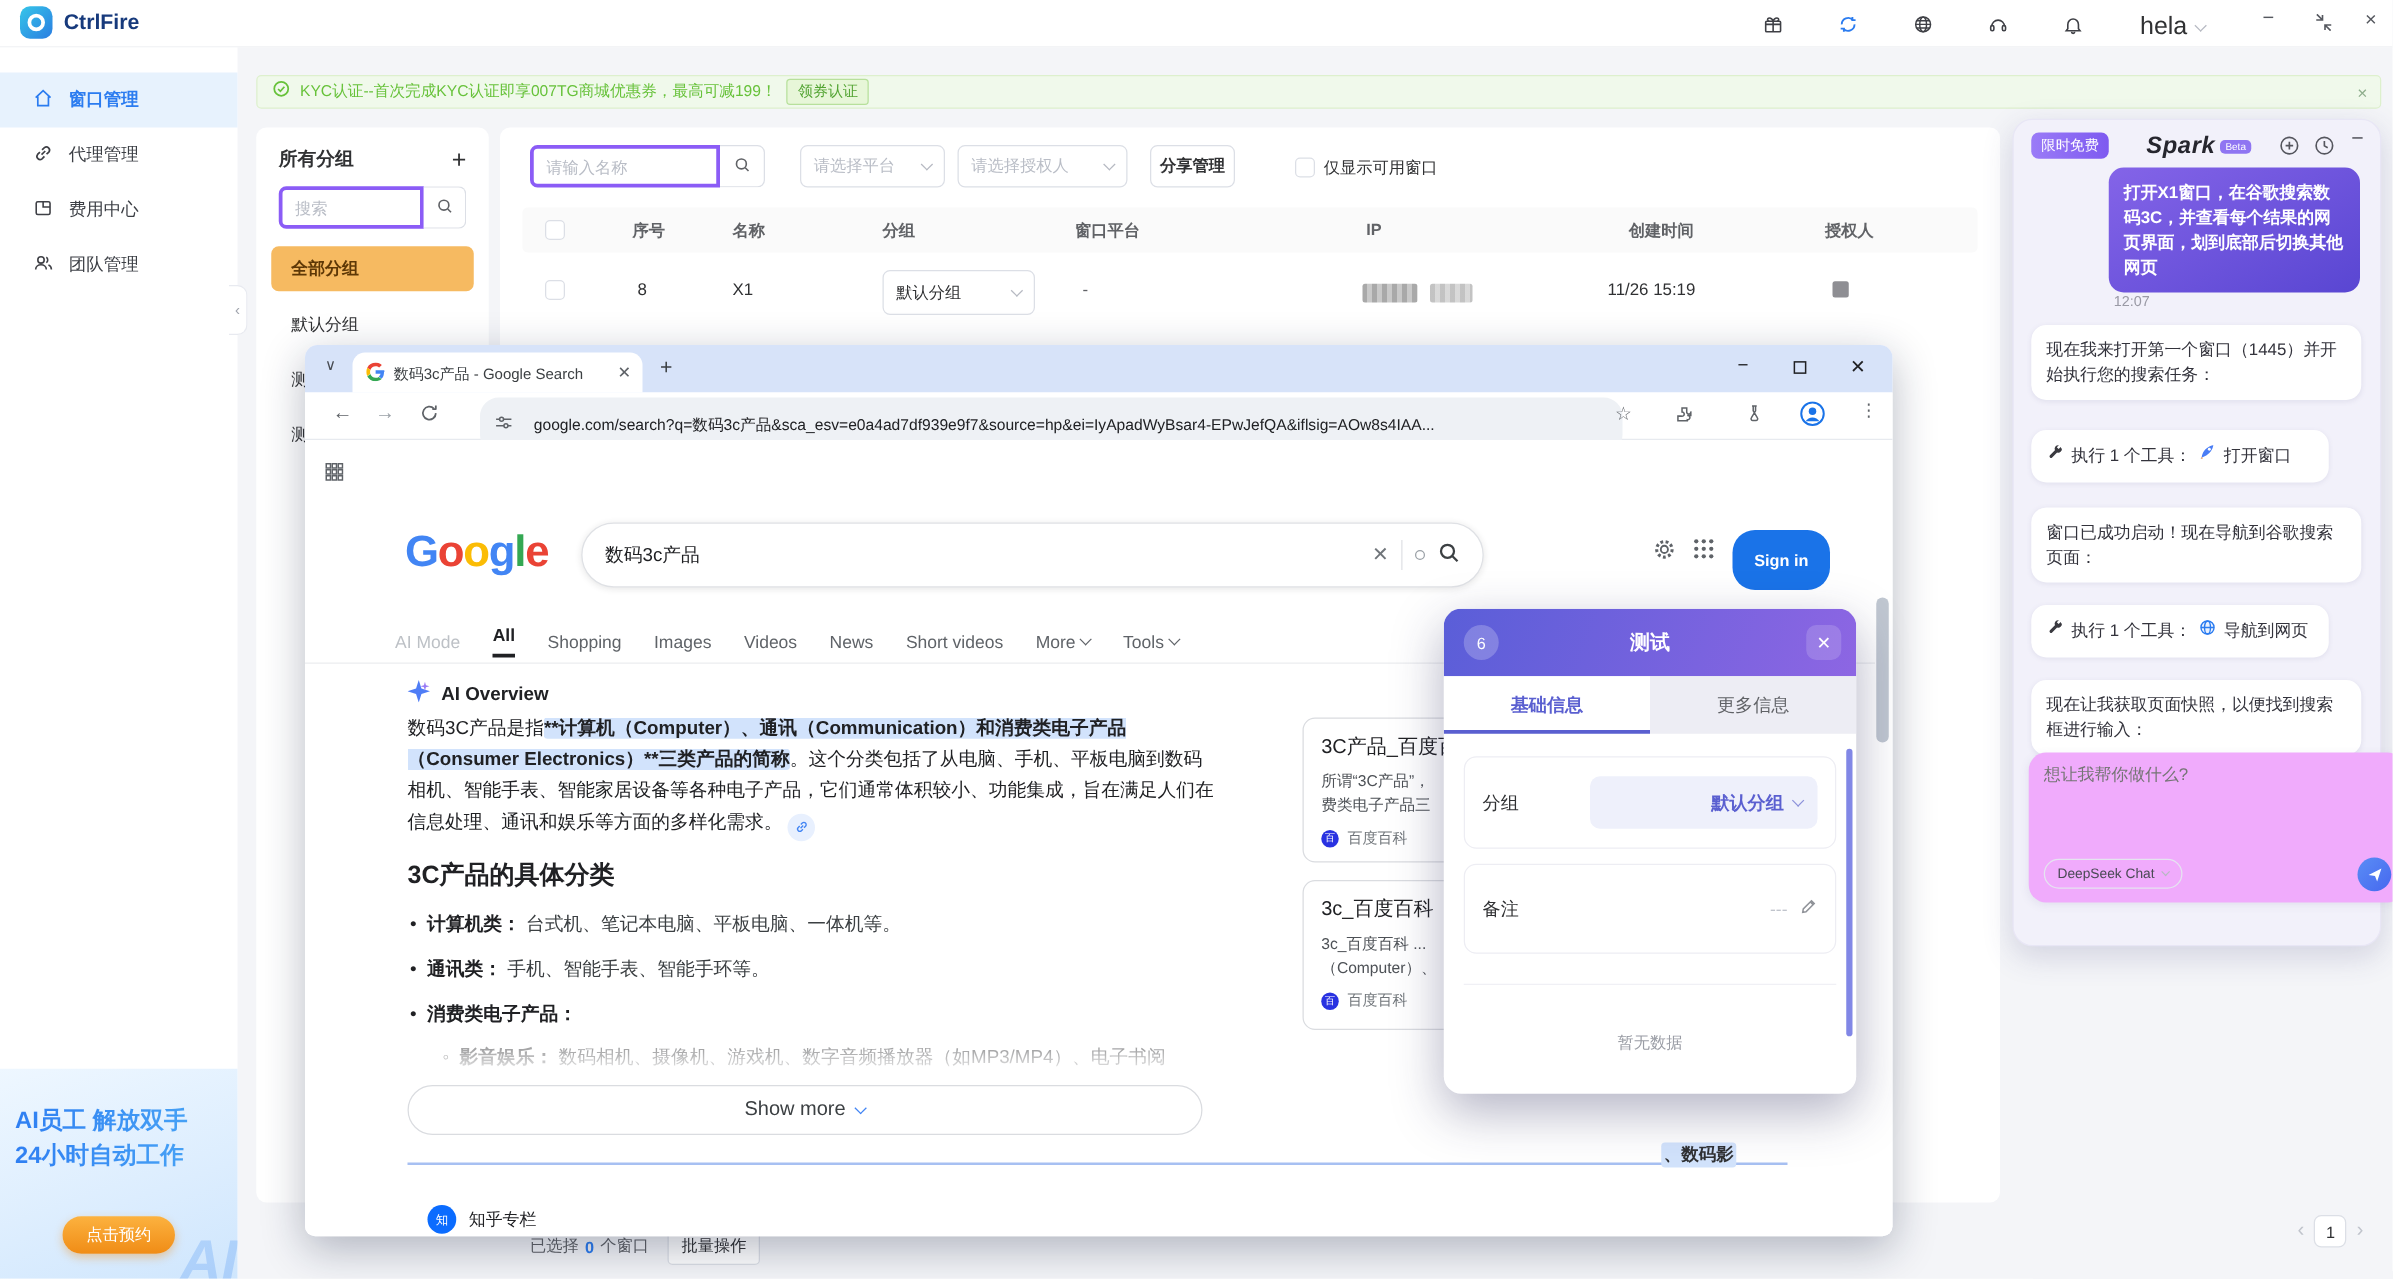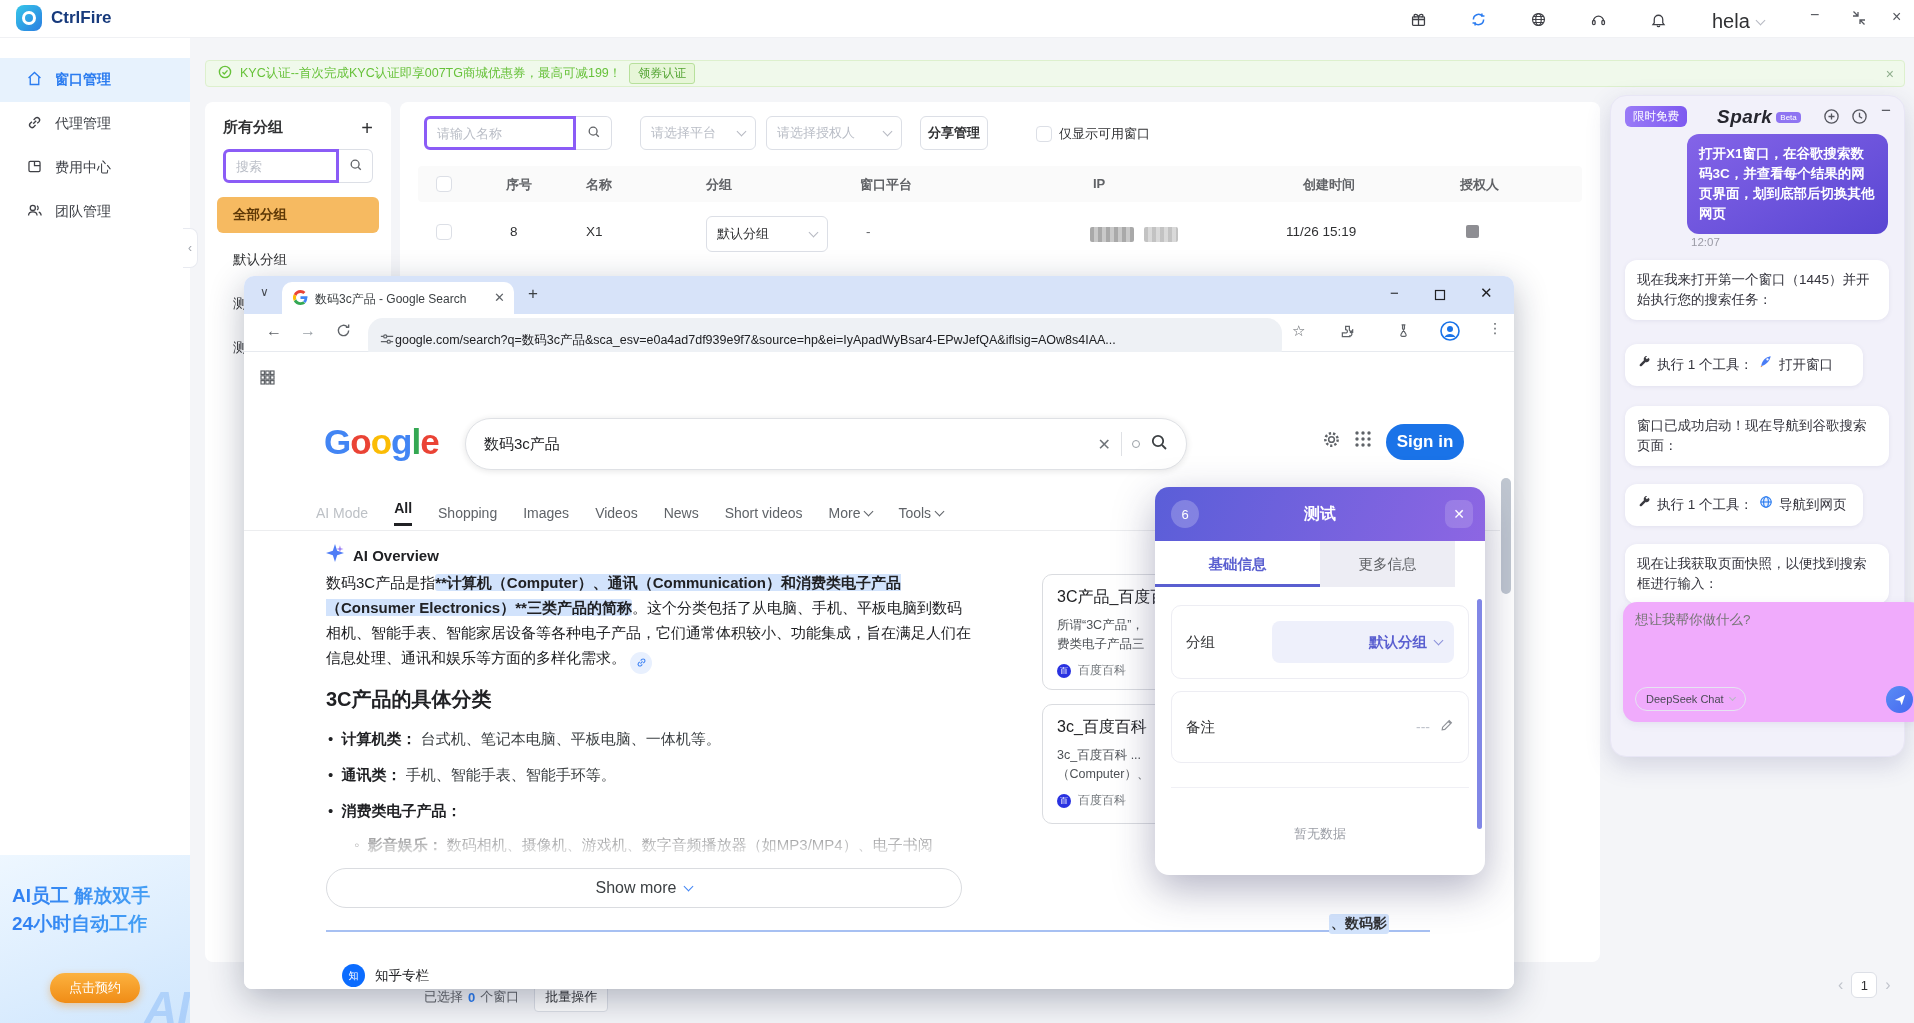--- a/index.html
+++ b/index.html
@@ -250,21 +250,21 @@
         </svg></span>
     <span class="abs" style="left:1236px;top:8px;color:#202124;font-size:15px">✕</span>
   </div>
   <div id="gtoolbar" class="abs">
     <span class="abs" style="left:22px;top:8px;color:#5f6368;font-size:16px">←</span>
     <span class="abs" style="left:56px;top:8px;color:#9aa0a6;font-size:16px">→</span>
     <span class="abs" style="left:92px;top:9px"><svg width="15" height="15" viewBox="0 0 16 16" fill="none" stroke="#5f6368" stroke-width="1.5">
           <path d="M13.5 8a5.5 5.5 0 1 1-1.6-3.9"></path>
           <path d="M13.5 1.5v3h-3" stroke-linejoin="round"></path>
         </svg></span>
-    <div class="abs f" style="left:124px;top:4px;width:914px;height:45px;background:#eef1f5;border-radius:15px;padding:0 12px;gap:1px">
+    <div class="abs f" style="left:140px;top:4px;width:914px;height:45px;background:#eef1f5;border-radius:15px;padding:0 12px;gap:17px">
       <span><svg width="14" height="14" viewBox="0 0 16 16" fill="none" stroke="#5f6368" stroke-width="1.4">
             <path d="M1 5h14M1 11h14"></path>
             <circle cx="6" cy="5" r="1.8" fill="#eef1f5"></circle>
             <circle cx="10" cy="11" r="1.8" fill="#eef1f5"></circle>
           </svg></span>
       <span class="ell" style="font-size:12.5px;color:#202124;width:848px">google.com/search?q=数码3c产品&amp;sca_esv=e0a4ad7df939e9f7&amp;source=hp&amp;ei=IyApadWyBsar4-EPwJefQA&amp;iflsig=AOw8s4IAA...</span>
     </div>
     <span class="abs" style="left:1048px;top:8px;color:#5f6368;font-size:15px">☆</span>
     <span class="abs" style="left:1096px;top:10px"><svg width="15" height="15" viewBox="0 0 16 16" fill="none" stroke="#5f6368" stroke-width="1.3">
           <path d="M6 2.5h4v3a1.8 1.8 0 1 0 3.5 0h.0V9h-3a1.8 1.8 0 1 1 0 3.5V13.5H2.5V9.5h3A1.8 1.8 0 1 0 6 6z"></path>
@@ -316,21 +316,21 @@
           <circle cx="3" cy="3" r="1.7"></circle>
           <circle cx="9" cy="3" r="1.7"></circle>
           <circle cx="15" cy="3" r="1.7"></circle>
           <circle cx="3" cy="9" r="1.7"></circle>
           <circle cx="9" cy="9" r="1.7"></circle>
           <circle cx="15" cy="9" r="1.7"></circle>
           <circle cx="3" cy="15" r="1.7"></circle>
           <circle cx="9" cy="15" r="1.7"></circle>
           <circle cx="15" cy="15" r="1.7"></circle>
         </svg></span>
-    <div class="abs" style="left:1142px;top:72px;width:78px;height:36px;background:#1a73e8;color:#fff;font-size:17px;border-radius:18px;display:flex;align-items:center;justify-content:center;font-weight:bold">Sign in</div>
+    <div class="abs" style="left:1142px;top:72px;width:78px;height:48px;background:#1a73e8;color:#fff;font-size:13px;border-radius:18px;display:flex;align-items:center;justify-content:center;font-weight:bold">Sign in</div>
 
     <div class="abs f" style="left:72px;top:148px;gap:26px">
       <span class="gtab" style="color:#bdc1c6">AI Mode</span>
       <span class="gtab" style="color:#202124;font-weight:bold;border-bottom:3px solid #202124;padding-bottom:7px">All</span>
       <span class="gtab">Shopping</span>
       <span class="gtab">Images</span>
       <span class="gtab">Videos</span>
       <span class="gtab">News</span>
       <span class="gtab">Short videos</span>
       <span class="gtab f" style="gap:5px">
@@ -411,21 +411,21 @@
   <div class="abs" style="left:0;top:0;width:330px;height:54px;background:linear-gradient(110deg,#5a5ed8,#8d66e3)">
     <span class="abs" style="left:16px;top:13px;width:28px;height:28px;border-radius:50%;background:rgba(255,255,255,.22);color:#fff;font-size:13px;display:flex;align-items:center;justify-content:center">6</span>
     <span class="abs" style="left:0;top:17px;width:330px;text-align:center;color:#fff;font-size:16px;font-weight:bold">测试</span>
     <span class="abs" style="right:12px;top:13px;width:28px;height:28px;border-radius:8px;background:rgba(255,255,255,.16);color:#fff;font-size:14px;display:flex;align-items:center;justify-content:center">✕</span>
   </div>
   <div class="abs" style="left:0;top:54px;width:330px;height:46px">
     <div class="abs" style="left:0;top:0;width:165px;height:46px;background:#fff;display:flex;align-items:center;justify-content:center">
       <span style="color:#5a5fd0;font-weight:bold;font-size:14.5px">基础信息</span>
       <div style="position:absolute;left:0;bottom:0;width:165px;height:3px;background:#5a5fd0"></div>
     </div>
-    <div class="abs" style="left:165px;top:0;width:135px;height:46px;background:#ededf4;display:flex;align-items:center;justify-content:center">
+    <div class="abs" style="left:165px;top:0;width:165px;height:46px;background:#ededf4;display:flex;align-items:center;justify-content:center">
       <span style="color:#606266;font-size:14.5px">更多信息</span>
     </div>
   </div>
   <div class="mcard" style="top:118px;height:74px">
     <span style="font-size:14.5px;color:#303133">分组</span>
     <div class="f" style="width:182px;height:42px;background:#eef0fb;border-radius:8px;justify-content:flex-end;padding:0 12px;gap:8px">
       <span style="color:#5a5fd0;font-weight:bold;font-size:14.5px">默认分组</span>
       <span class="chev" style="border-color:#8b90da"></span>
     </div>
   </div>

